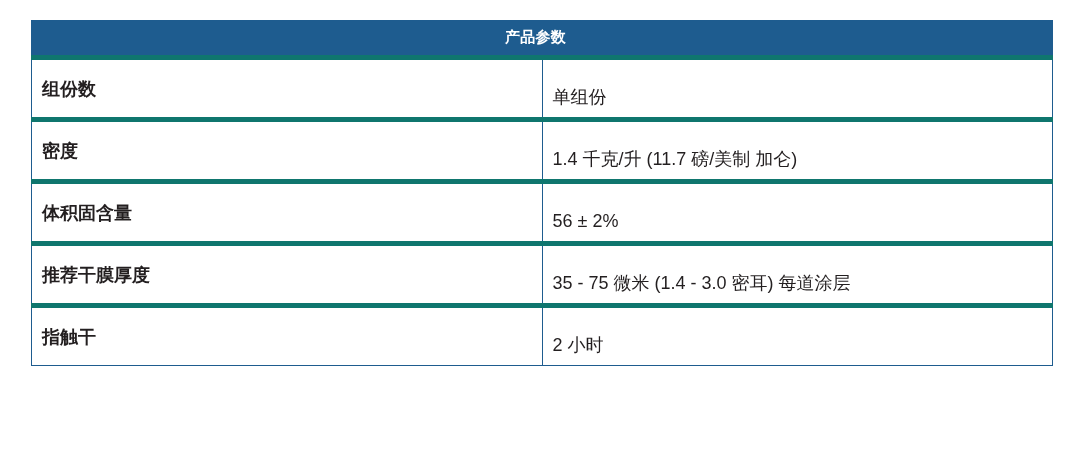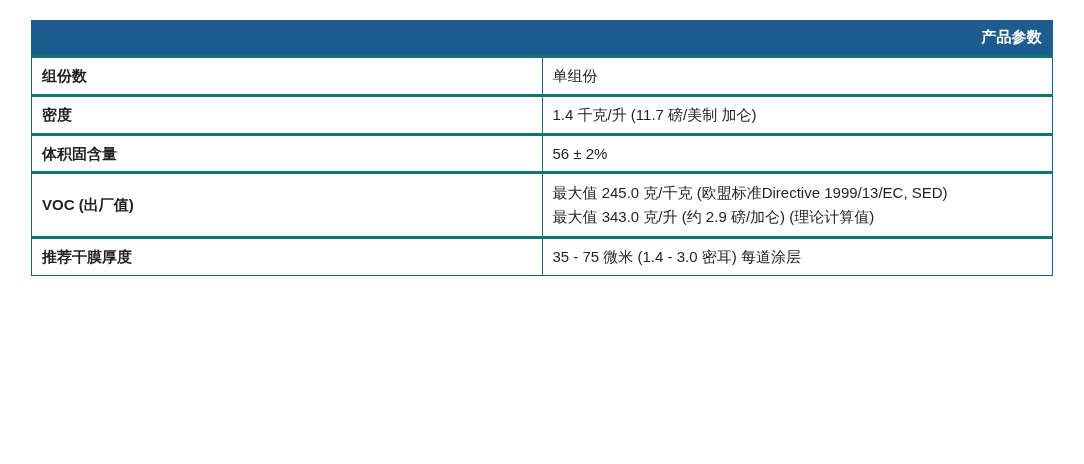--- a/index.html
+++ b/index.html
@@ -27,50 +27,51 @@
     width: 1022px;
     border-collapse: collapse;
     table-layout: fixed;
     border: 1px solid #1e5c8f;
   }
   .spec-table thead th {
     background: #1e5c8f;
     color: #ffffff;
     font-size: 15px;
     font-weight: bold;
-    text-align: right;
-    padding: 7px 10px 8px 10px;
+    text-align: center;
+    padding: 7px 23px 8px 10px;
     letter-spacing: 0.2px;
     border: none;
   }
   .spec-table td {
-    border-top: 3px solid #0f766e;
+    border-top: 5px solid #0f766e;
     border-bottom: 1px solid #1e5c8f;
     vertical-align: middle;
-    font-size: 15px;
+    font-size: 18px;
     line-height: 1.45;
     padding: 7px 10px 7px 10px;
   }
   .spec-table td.label {
     width: 360px;
     font-weight: bold;
     color: #231f20;
     border-right: 1px solid #1e5c8f;
   }
   .spec-table td.value {
     color: #231f20;
     font-weight: normal;
   }
   .spec-table tr.row-tall td {
     padding-top: 8px;
     padding-bottom: 8px;
   }
   .value .line {
     display: block;
     white-space: nowrap;
+    margin-top: 17px;
   }
   .value .line + .line {
     margin-top: 2px;
   }
 </style>
 </head>
 <body>
 
 <div class="page">
   <table class="spec-table">
@@ -91,28 +92,27 @@
         <td class="value">
           <span class="line">1.4 千克/升 (11.7 磅/美制 加仑)</span>
         </td>
       </tr>
       <tr class="row">
         <td class="label">体积固含量</td>
         <td class="value">
           <span class="line">56 ± 2%</span>
         </td>
       </tr>
-      <tr class="row row-tall">
-        <td class="label">VOC (出厂值)</td>
-        <td class="value">
-          <span class="line">最大值 245.0 克/千克 (欧盟标准Directive 1999/13/EC, SED)</span>
-          <span class="line">最大值 343.0 克/升 (约 2.9 磅/加仑) (理论计算值)</span>
-        </td>
-      </tr>
       <tr class="row">
         <td class="label">推荐干膜厚度</td>
         <td class="value">
           <span class="line">35 - 75 微米 (1.4 - 3.0 密耳) 每道涂层</span>
+        </td>
+      </tr>
+      <tr class="row">
+        <td class="label">指触干</td>
+        <td class="value">
+          <span class="line">2 小时</span>
         </td>
       </tr>
     </tbody>
   </table>
 </div>
 
 </body></html>

